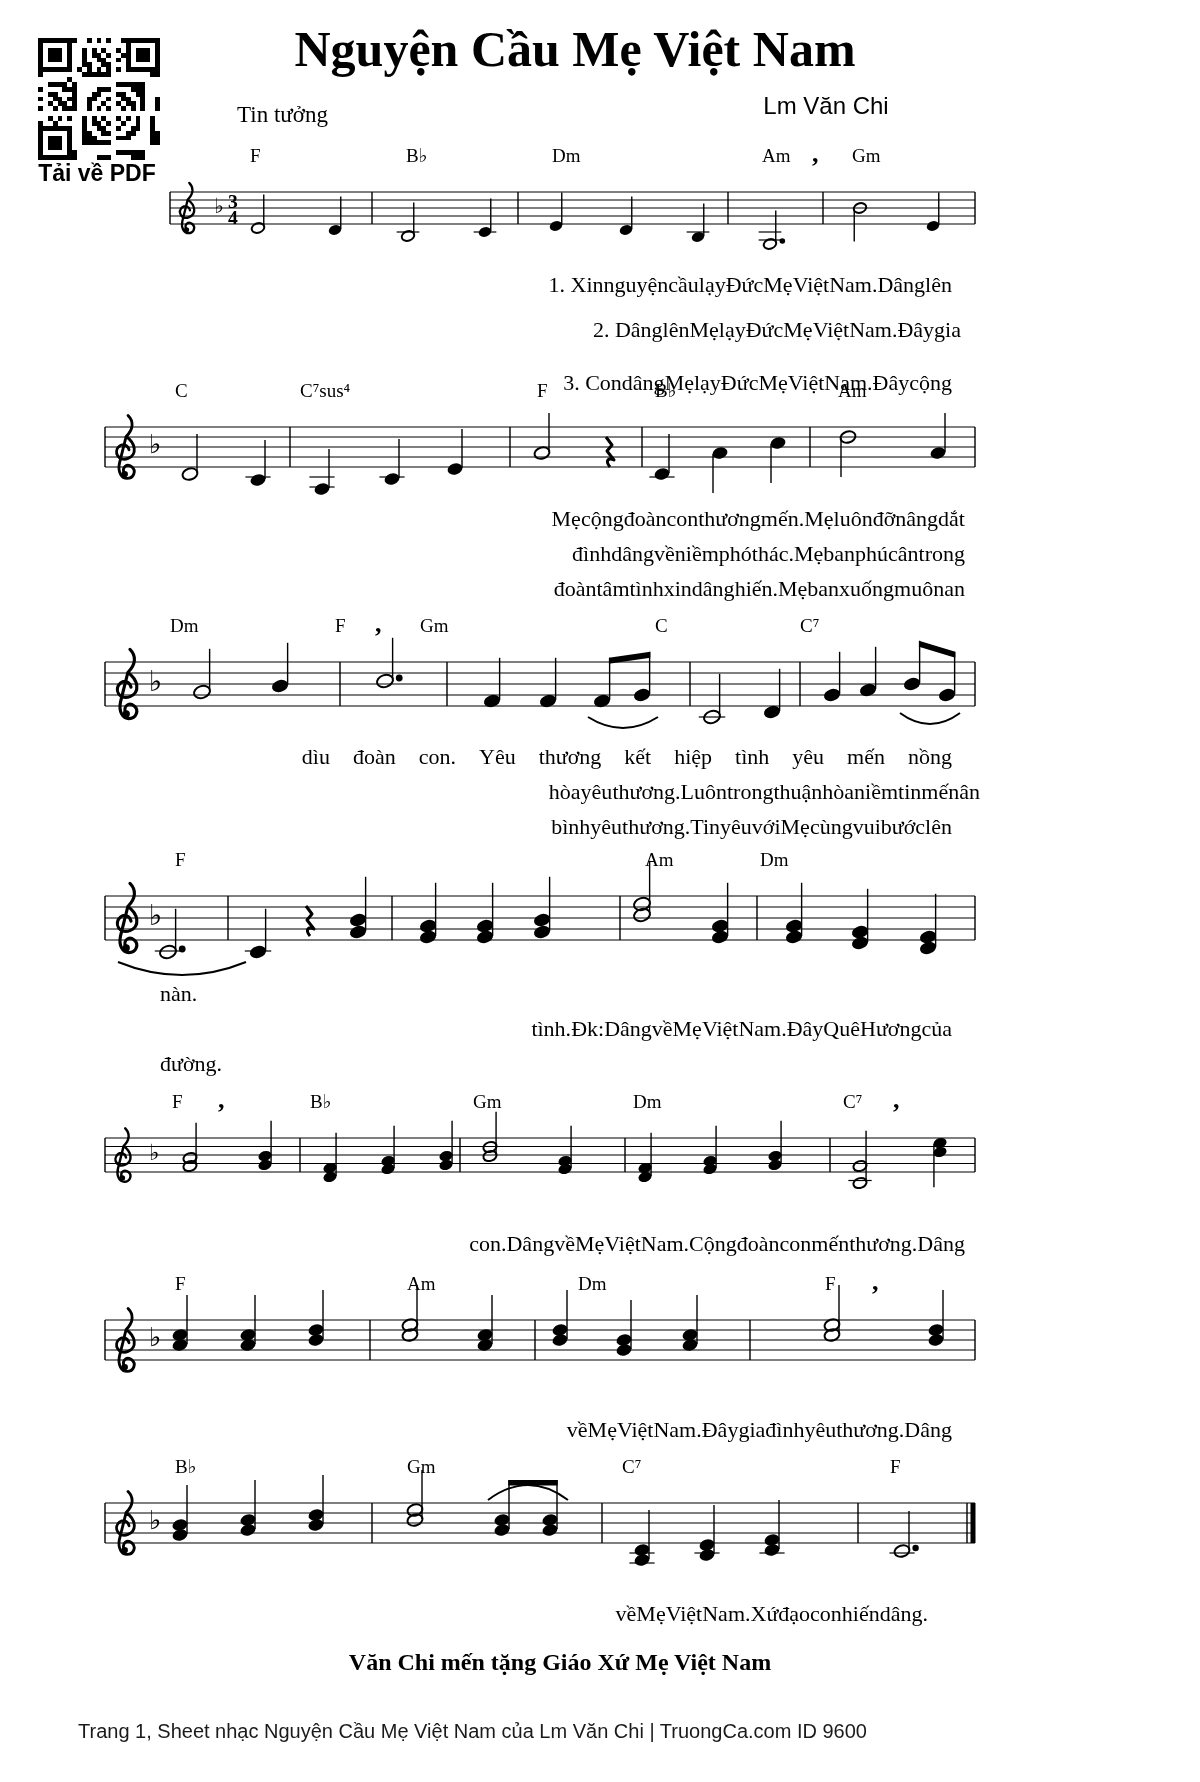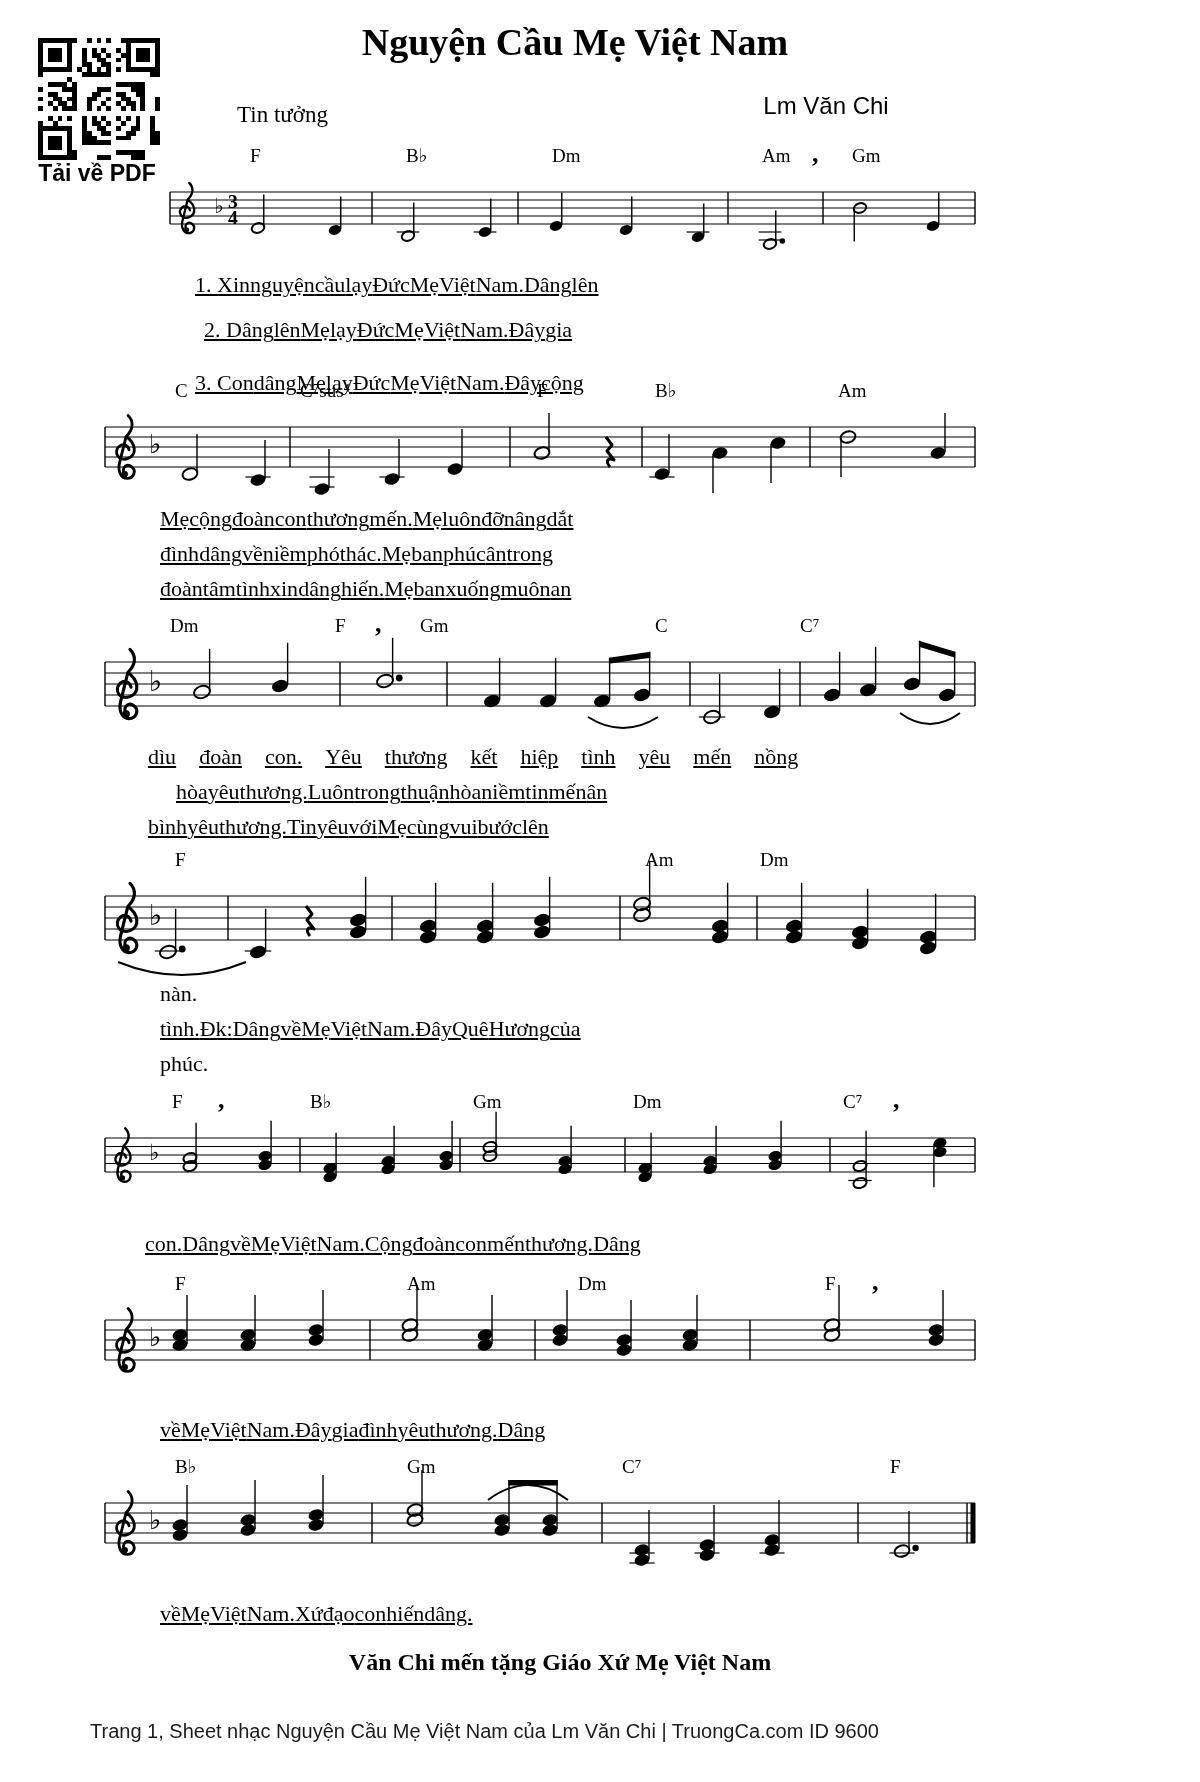--- a/index.html
+++ b/index.html
@@ -1,31 +1,31 @@
 <!DOCTYPE html>
 <html><head>
 <meta charset="utf-8">
 <style>
   html,body{margin:0;padding:0;background:#888;}
   #page{position:relative;width:1200px;height:1782px;background:#ffffff;overflow:hidden;
         font-family:"Liberation Serif","DejaVu Serif",serif;color:#000;}
   .abs{position:absolute;}
-  #title{top:20px;left:170px;width:810px;text-align:center;font-size:38px;font-weight:bold;
+  #title{top:20px;left:170px;width:810px;text-align:center;font-size:50px;font-weight:bold;
          letter-spacing:0px;font-family:"Liberation Serif","DejaVu Serif",serif;}
   #tempo{top:102px;left:237px;font-size:23px;}
   #author{top:92px;left:700px;width:252px;text-align:center;font-size:24px;
           font-family:"Liberation Sans","DejaVu Sans",sans-serif;}
   #qr-wrap{top:38px;left:38px;width:122px;height:122px;cursor:pointer;}
   #qr-label{top:160px;left:22px;width:150px;text-align:center;font-size:23px;
             font-family:"Liberation Sans","DejaVu Sans",sans-serif;font-weight:bold;}
   #dedication{top:1649px;left:160px;width:800px;text-align:center;font-size:24px;font-weight:bold;}
   #footer{top:1720px;left:78px;font-size:20px;color:#1a1a1a;
-          font-family:"Liberation Sans","DejaVu Sans",sans-serif;margin-left:12px;}
-  .lyric-line{position:absolute;display:flex;justify-content:flex-start;font-size:22px;
-              white-space:nowrap;text-decoration:underline;}
+          font-family:"Liberation Sans","DejaVu Sans",sans-serif;}
+  .lyric-line{position:absolute;display:flex;justify-content:flex-end;font-size:22px;
+              white-space:nowrap;}
   .lyric-line.single{display:block;}
   .lyric-line span{display:inline-block;}
   #score-svg{position:absolute;top:0;left:0;}
 </style>
 </head>
 <body>
 
 <div id="page">
   <div class="abs" id="qr-wrap">
     <svg id="qr-svg" width="122" height="122" shape-rendering="crispEdges">
@@ -801,21 +801,21 @@
         <span>Dâng</span>
         <span>về</span>
         <span>Mẹ</span>
         <span>Việt</span>
         <span>Nam.</span>
         <span>Đây</span>
         <span>Quê</span>
         <span>Hương</span>
         <span>của</span>
       </div>
-      <div class="lyric-line single" style="top: 1051px; left: 160px; width: 792px;"><span>phúc.</span></div>
+      <div class="lyric-line single" style="top: 1051px; left: 160px; width: 792px;"><span>đường.</span></div>
       <div class="lyric-line" style="top: 1231px; left: 145px; width: 820px;">
         <span>con.</span>
         <span>Dâng</span>
         <span>về</span>
         <span>Mẹ</span>
         <span>Việt</span>
         <span>Nam.</span>
         <span>Cộng</span>
         <span>đoàn</span>
         <span>con</span>

